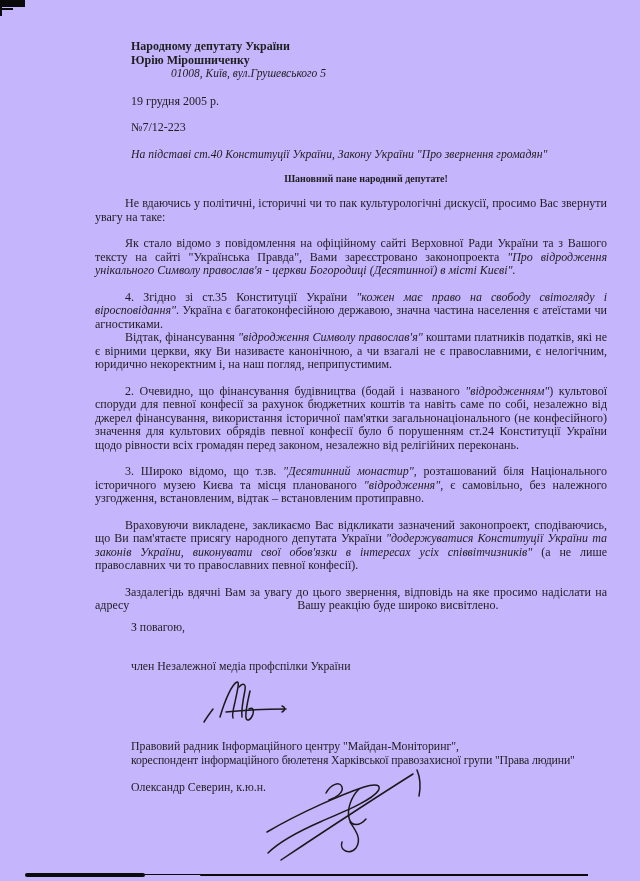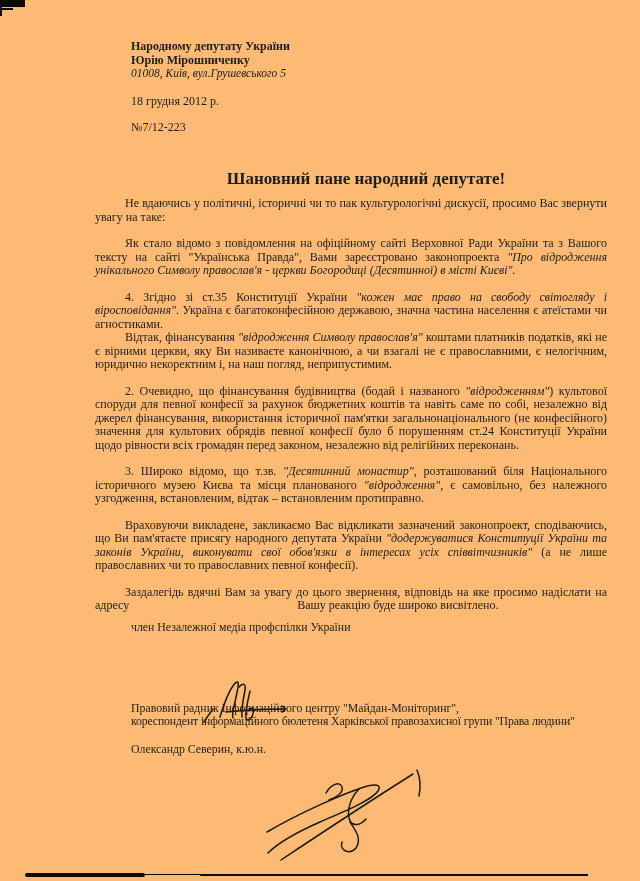--- a/index.html
+++ b/index.html
@@ -1,39 +1,39 @@
 <!DOCTYPE html>
 <html lang="uk"><head>
 <meta charset="utf-8">
 <style>
   html,body { margin:0; padding:0; }
   body { background:#e8e8e8; }
   .page {
     position:relative;
     width:640px; height:881px;
     margin:0;
-    background:#fdba74;
+    background:#c4b5fd;
     color:#1e1e1e;
     font-family:"Liberation Serif", serif;
     font-size:12px;
     line-height:13.5px;
     overflow:hidden;
   }
   
   .header-block { position:absolute; left:131px; top:40px; white-space:nowrap; }
   .recipient-name { font-weight:bold; }
-  .recipient-address { font-style:italic; font-size:11.5px; }
+  .recipient-address { font-style:italic; font-size:11.5px;margin-left:40px; }
   .date-line   { margin-top:14px; }
   .ref-line    { margin-top:13px; }
   .basis-line  { margin-top:13px; font-style:italic; font-size:11.7px; }
   
   .salutation {
     position:absolute; left:95px; top:172px; width:512px;
     text-align:center; padding-left:30px; box-sizing:border-box;
-    font-weight:bold; font-size:17px;
+    font-weight:bold; font-size:10px;
   }
   
   .body-block { position:absolute; left:95px; top:197px; width:512px; }
   .body-block p {
     margin:0 0 13px 0;
     text-align:justify;
     text-indent:30px;
   }
   .body-block p.no-gap { margin-bottom:0; }
   .seg-i { font-style:italic; }
@@ -73,41 +73,43 @@
 <div class="page">
 
   <div class="artifact artifact-tl-rect"></div>
   <div class="artifact artifact-tl-edge"></div>
   <div class="artifact artifact-tl-line"></div>
 
   <div class="header-block">
     <div class="recipient-name">Народному депутату України</div>
     <div class="recipient-name">Юрію Мірошниченку</div>
     <div class="recipient-address">01008, Київ, вул.Грушевського 5</div>
-    <div class="date-line">18 грудня 2012 р.</div>
+    <div class="date-line">19 грудня 2005 р.</div>
     <div class="ref-line">№7/12-223</div>
+    <div class="basis-line">На підставі ст.40 Конституції України, Закону України "Про звернення громадян"</div>
   </div>
 
   <div class="salutation">Шановний пане народний депутате!</div>
 
   <div class="body-block">
     <p><span>Не вдаючись у політичні, історичні чи то пак культурологічні дискусії, просимо Вас звернути увагу на таке:</span></p>
     <p><span>Як стало відомо з повідомлення на офіційному сайті Верховної Ради України та з Вашого тексту на сайті "Українська Правда", Вами зареєстровано законопроекта </span><span class="seg-i">"Про відродження унікального Символу православ'я - церкви Богородиці (Десятинної) в місті Києві".</span></p>
     <p class="no-gap"><span>4. Згідно зі ст.35 Конституції України </span><span class="seg-i">"кожен має право на свободу світогляду і віросповідання"</span><span>. Україна є багатоконфесійною державою, значна частина населення є атеїстами чи агностиками.</span></p>
     <p><span>Відтак, фінансування </span><span class="seg-i">"відродження Символу православ'я"</span><span> коштами платників податків, які не є вірними церкви, яку Ви називаєте канонічною, а чи взагалі не є православними, є нелогічним, юридично некоректним і, на наш погляд, неприпустимим.</span></p>
     <p><span>2. Очевидно, що фінансування будівництва (бодай і названого </span><span class="seg-i">"відродженням"</span><span>) культової споруди для певної конфесії за рахунок бюджетних коштів та навіть саме по собі, незалежно від джерел фінансування, використання історичної пам'ятки загальнонаціонального (не конфесійного) значення для культових обрядів певної конфесії було б порушенням ст.24 Конституції України щодо рівности всіх громадян перед законом, незалежно від релігійних переконань.</span></p>
     <p><span>3. Широко відомо, що т.зв. </span><span class="seg-i">"Десятинний монастир"</span><span>, розташований біля Національного історичного музею Києва та місця планованого </span><span class="seg-i">"відродження"</span><span>, є самовільно, без належного узгодження, встановленим, відтак – встановленим протиправно.</span></p>
     <p><span>Враховуючи викладене, закликаємо Вас відкликати зазначений законопроект, сподіваючись, що Ви пам'ятаєте присягу народного депутата України </span><span class="seg-i">"додержуватися Конституції України та законів України, виконувати свої обов'язки в інтересах усіх співвітчизників"</span><span> (а не лише православних чи то православних певної конфесії).</span></p>
     <div class="request-line1">Заздалегідь вдячні Вам за увагу до цього звернення, відповідь на яке просимо надіслати на</div>
     <div class="request-line2">
       <span>адресу</span><span class="address-gap"></span><span>Вашу реакцію буде широко висвітлено.</span>
     </div>
   </div>
 
   <div class="closing-block">
+    <div class="valediction">З повагою,</div>
     <div class="signer1-title2">член Незалежної медіа профспілки України</div>
     <div>Правовий радник Інформаційного центру "Майдан-Моніторинг",</div>
     <div class="signer2-title2">кореспондент інформаційного бюлетеня Харківської правозахисної групи "Права людини"</div>
     <div>Олександр Северин, к.ю.н.</div>
   </div>
 
   <div class="signature1">
     <svg width="95" height="50" viewBox="0 0 95 50" xmlns="http://www.w3.org/2000/svg">
       <path d="M6,46 C9,41 12,37 15,33"></path>
       <path d="M22,41 C27,24 34,8 39,6 C42,5 39,16 37,26 C35,34 34,40 35,42"></path>

